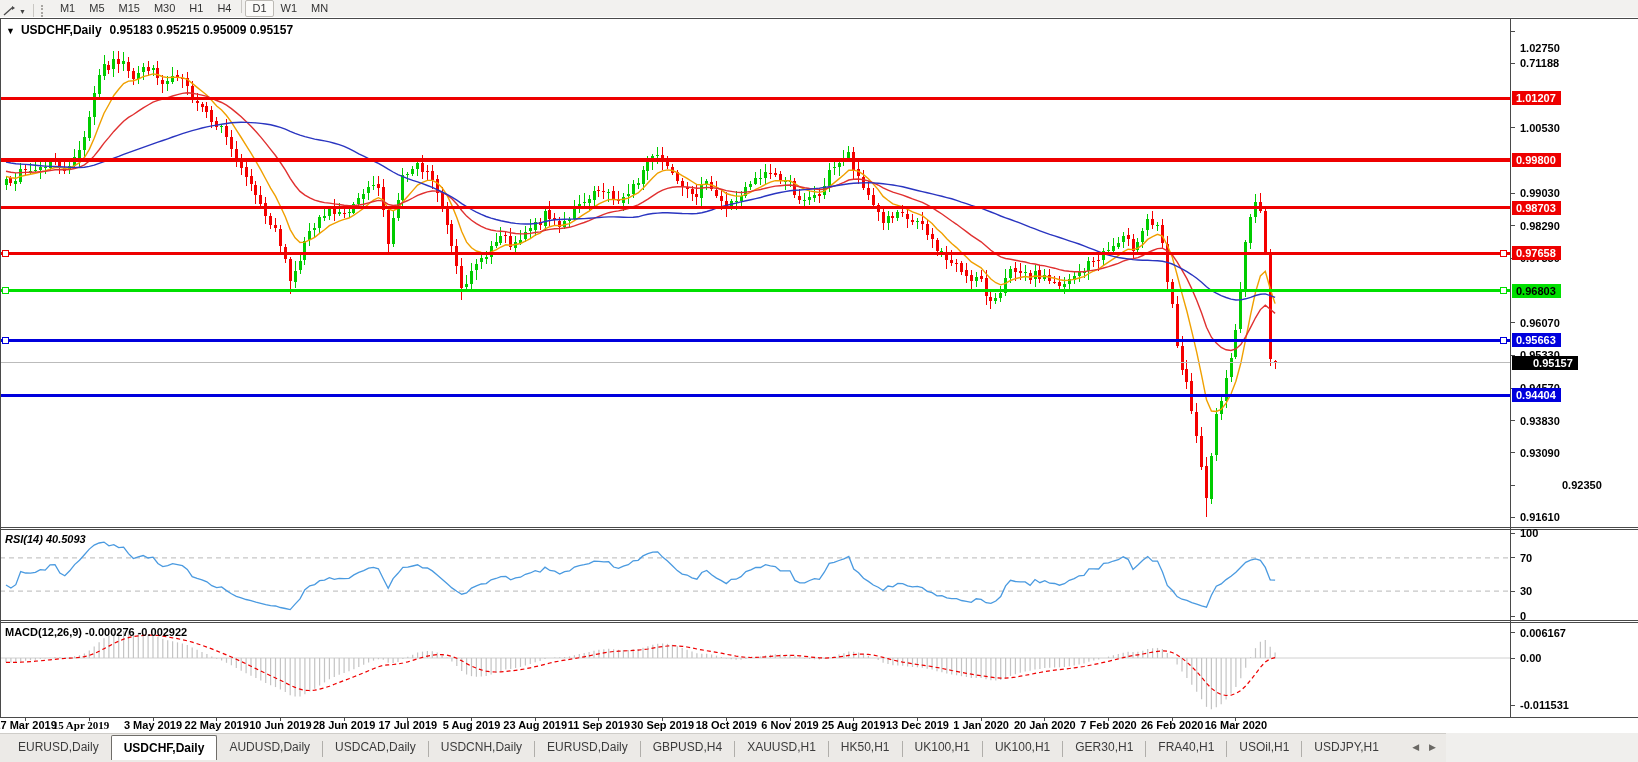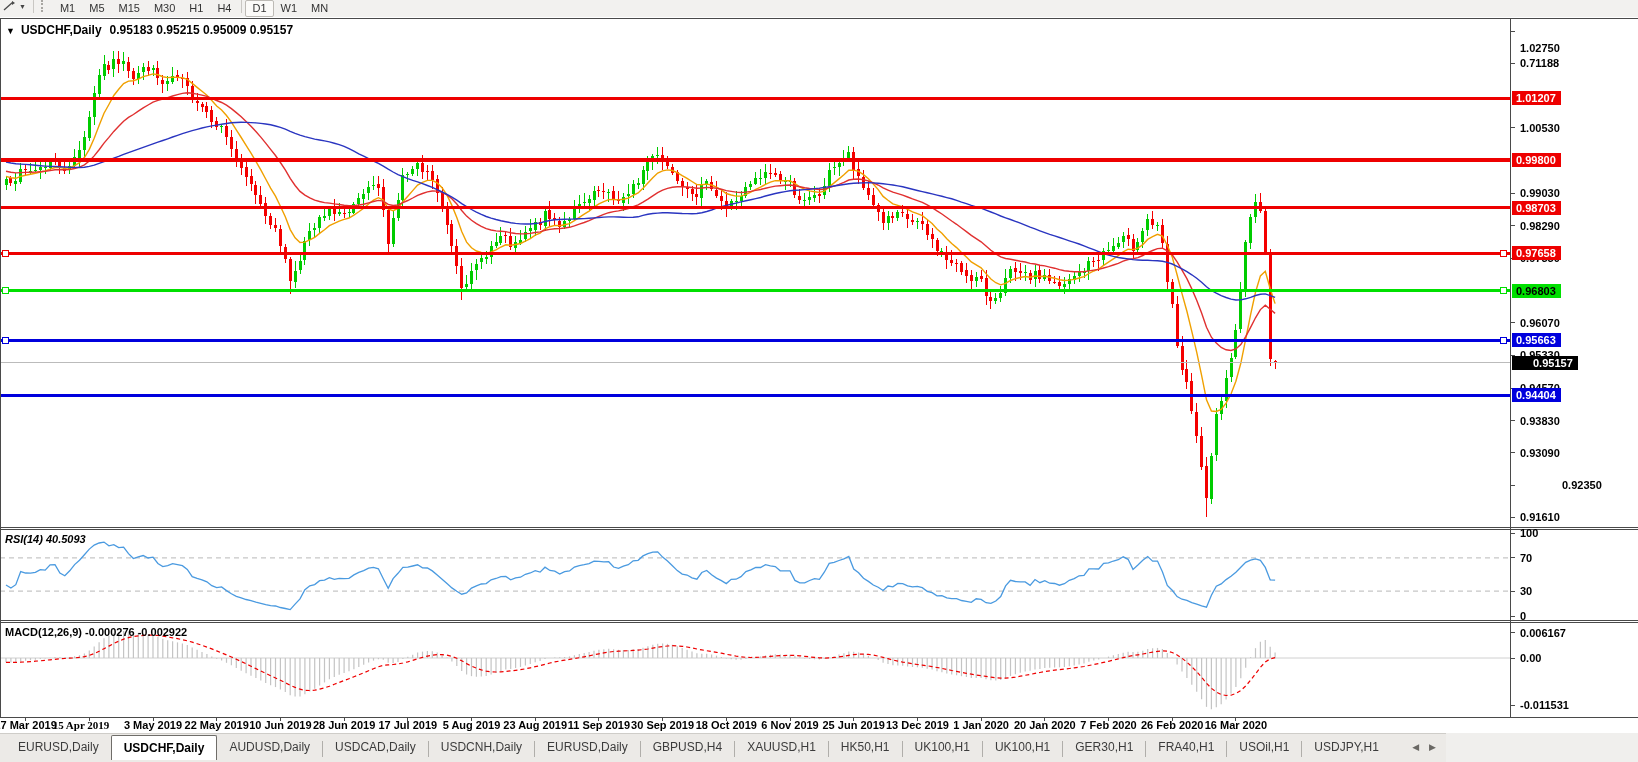--- a/index.html
+++ b/index.html
@@ -1,20 +1,20 @@
 <!DOCTYPE html>
 <html><head>
 <meta charset="utf-8">
 <style>
   html,body{margin:0;padding:0;background:#e8e6e3;}
   #app{position:relative;width:1638px;height:762px;overflow:hidden;background:#f0efed;
        font-family:"Liberation Sans","DejaVu Sans",sans-serif;-webkit-font-smoothing:antialiased;}
   
   #toolbar{position:absolute;left:0;top:0;width:1638px;height:17px;background:#f2f1ef;
-           border-bottom:1px solid #d9d7d3;display:flex;align-items:flex-start;gap:2px;}
+           border-bottom:1px solid #d9d7d3;display:flex;align-items:flex-end;gap:2px;}
   .tb-sep{width:1px;height:13px;background:#c9c7c3;margin:0 3px;}
   .tb-grip{width:4px;height:12px;border-left:2px dotted #a8a6a2;margin:0 4px 0 2px;}
   #tool-icon{display:flex;align-items:center;padding:0 2px 0 3px;cursor:default;}
   #tool-icon .caret{font-size:7px;color:#444;margin-left:2px;}
   .tf-btn{font-size:11px;color:#333;padding:0 6px;height:15px;line-height:15px;border:1px solid transparent;border-radius:2px;}
   .tf-btn.active{background:#fbfaf8;border-color:#bdbab5;box-shadow:inset 0 0 1px #fff;}
   
   #chart-window{position:absolute;left:0;top:17px;width:1638px;height:716px;background:#ffffff;}
   #chart-svg{position:absolute;left:0;top:0;}
   #chart-title{position:absolute;left:6px;top:6px;font-size:12px;font-weight:bold;color:#000;white-space:nowrap;}
@@ -982,21 +982,21 @@
         <div class="date-label" style="left: 216.7px;">22 May 2019</div>
         <div class="date-label" style="left: 280.4px;">10 Jun 2019</div>
         <div class="date-label" style="left: 344.1px;">28 Jun 2019</div>
         <div class="date-label" style="left: 407.8px;">17 Jul 2019</div>
         <div class="date-label" style="left: 471.5px;">5 Aug 2019</div>
         <div class="date-label" style="left: 535.2px;">23 Aug 2019</div>
         <div class="date-label" style="left: 598.9px;">11 Sep 2019</div>
         <div class="date-label" style="left: 662.6px;">30 Sep 2019</div>
         <div class="date-label" style="left: 726.3px;">18 Oct 2019</div>
         <div class="date-label" style="left: 790px;">6 Nov 2019</div>
-        <div class="date-label" style="left: 853.7px;">25 Jun 2019</div>
+        <div class="date-label" style="left: 853.7px;">25 Aug 2019</div>
         <div class="date-label" style="left: 917.4px;">13 Dec 2019</div>
         <div class="date-label" style="left: 981.1px;">1 Jan 2020</div>
         <div class="date-label" style="left: 1044.8px;">20 Jan 2020</div>
         <div class="date-label" style="left: 1108.5px;">7 Feb 2020</div>
         <div class="date-label" style="left: 1172.2px;">26 Feb 2020</div>
         <div class="date-label" style="left: 1235.9px;">16 Mar 2020</div>
       </div>
   </div>
 
   <div id="tab-bar">

